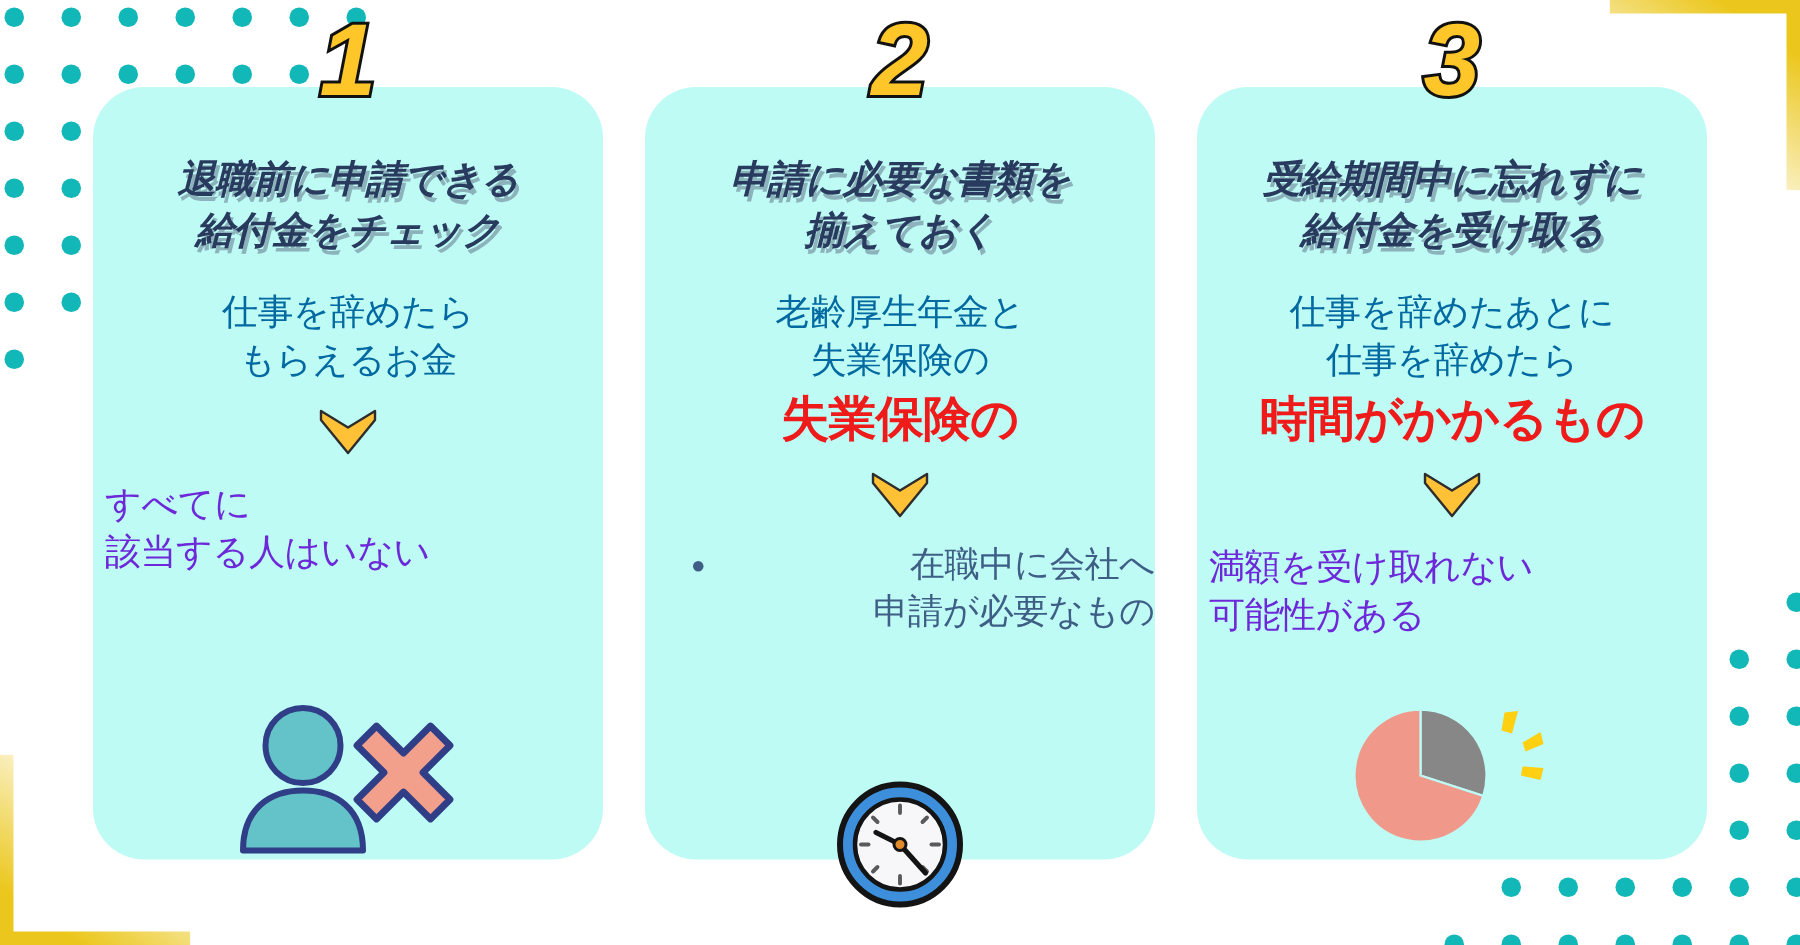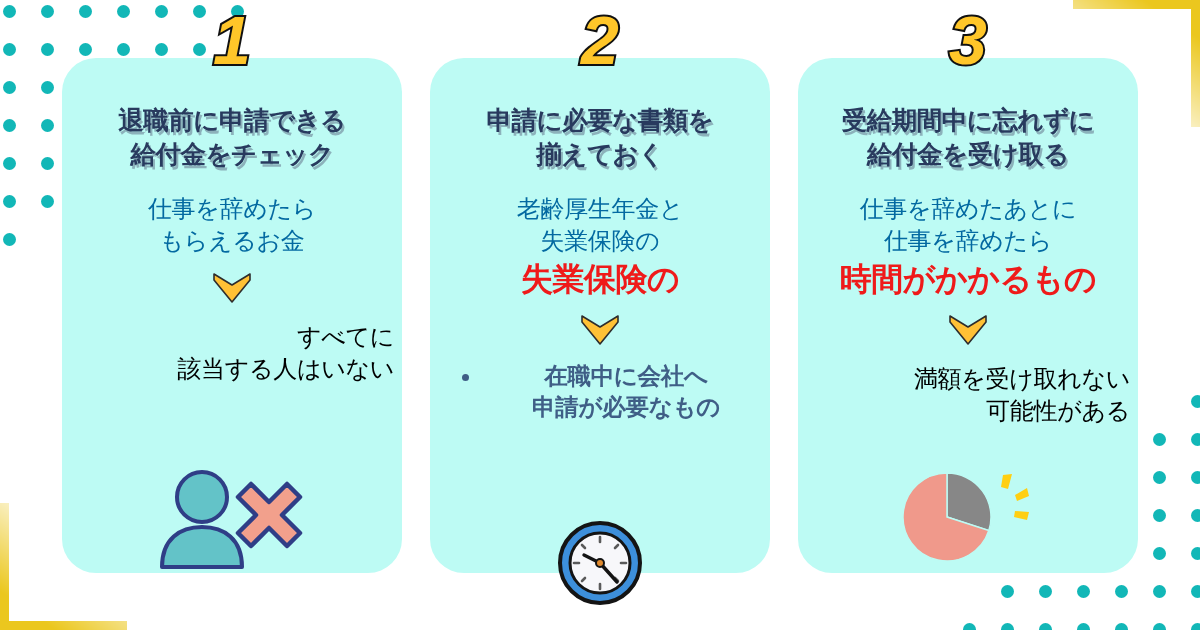--- a/index.html
+++ b/index.html
@@ -90,20 +90,21 @@
   .card-title {
     margin: 46px 12px 0 12px;
     text-align: center;
     font-size: 25.5px;
     font-weight: bold;
     line-height: 1.32;
     color: #283a5e;
     text-shadow: 2px 3px 0 rgba(100,118,140,0.55);
     letter-spacing: -0.5px;
     white-space: pre-line;
+    font-style: italic;
   }
 
   .card-sub {
     margin: 22px 10px 0 10px;
     text-align: center;
     font-size: 24px;
     line-height: 1.33;
     color: #0369a1;
     white-space: pre-line;
     letter-spacing: -0.3px;
@@ -120,34 +121,33 @@
   }
 
   .arrow-wrap {
     margin-top: 14px;
     text-align: center;
     line-height: 0;
   }
 
   .card-outcome {
     margin: 16px 8px 0 8px;
-    text-align: right;
+    text-align: left;
     font-size: 24px;
     line-height: 1.33;
-    color: #000000;
+    color: #6d28d9;
     white-space: pre-line;
     letter-spacing: -0.3px;
   }
 
   .bullet-list {
     margin: 14px 0 0 30px;
     padding: 0;
     list-style: none;
-    text-align: center;
-    font-weight: bold;
+    text-align: right;
   }
   .bullet-list li {
     position: relative;
     font-size: 23.5px;
     line-height: 1.3;
     color: #3f5e86;
     padding-left: 22px;
     margin-bottom: 2px;
     white-space: pre-line;
     letter-spacing: -0.3px;

